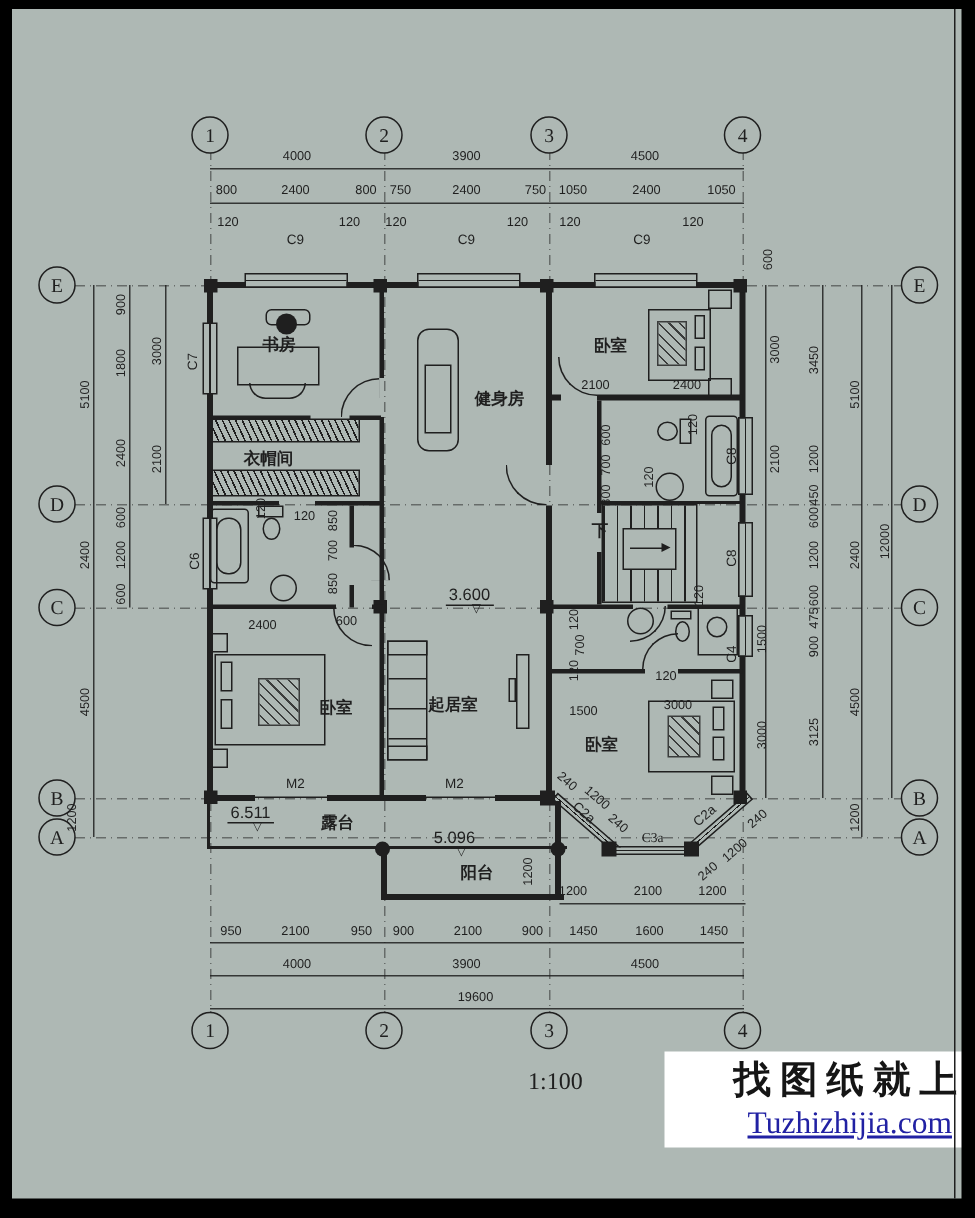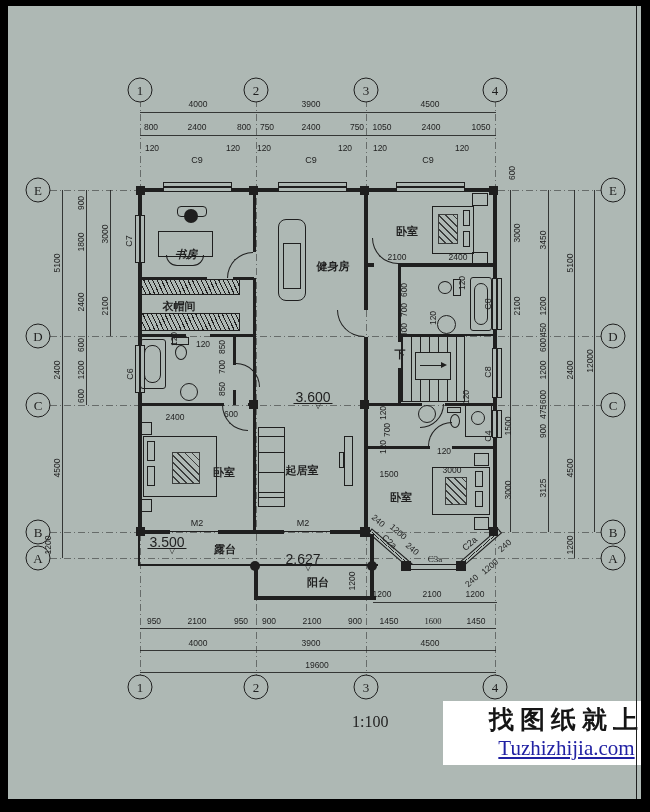--- a/index.html
+++ b/index.html
@@ -28,21 +28,21 @@
        background:repeating-linear-gradient(to right,var(--ln) 0 1px,transparent 1px 9px);}
   .mask{position:absolute;background:var(--bg);border:1px solid var(--ln);box-sizing:border-box;}
   
   .axc{position:absolute;width:23px;height:23px;border:1px solid var(--ln);border-radius:50%;
        background:var(--bg);display:flex;align-items:center;justify-content:center;
        font:13px "Liberation Serif","DejaVu Serif",serif;}
   .dim{position:absolute;font-size:8.5px;line-height:9px;white-space:nowrap;}
   .tag{position:absolute;font-size:9px;line-height:9px;white-space:nowrap;}
   .room{position:absolute;font-size:11px;line-height:12px;white-space:nowrap;font-weight:bold;
        font-family:"Liberation Serif","DejaVu Serif",serif;}
-  .level{position:absolute;font-size:14px;line-height:10px;white-space:nowrap;border-bottom:1px solid var(--ln);padding:0 2px 1px 2px;}
+  .level{position:absolute;font-size:11px;line-height:10px;white-space:nowrap;border-bottom:1px solid var(--ln);padding:0 2px 1px 2px;}
   .level::after{content:"▽";position:absolute;left:55%;top:9px;font-size:8px;}
   .tri{position:absolute;width:0;height:0;}
   #title-text{position:absolute;left:244px;top:703px;font:bold 21px "Liberation Serif","DejaVu Serif",serif;
        letter-spacing:3px;border-bottom:2px solid var(--ln);padding-bottom:3px;box-shadow:0 3px 0 -1px var(--ln);}
   #title-scale{position:absolute;left:352px;top:713px;font:16px "Liberation Serif","DejaVu Serif",serif;}
   #watermark{position:absolute;left:443px;top:701px;width:197px;height:64px;background:var(--wmbg,#fff);
        text-align:center;padding-left:25px;}
   #wm-cn{display:block;margin-top:2px;font:bold 25px "Liberation Serif","DejaVu Serif",serif;
        color:var(--wmcn,#151515);letter-spacing:6px;}
   #wm-url{display:block;font:21px "Liberation Serif","DejaVu Serif",serif;color:var(--wmurl,#2121a3);text-decoration:underline;}
@@ -233,35 +233,35 @@
       <span class="axc" style="left: 38px; top: 558px; transform: translate(-50%, -50%);">A</span>
     </div>
   <div>
       <span class="axc" style="left: 613px; top: 190px; transform: translate(-50%, -50%);">E</span>
       <span class="axc" style="left: 613px; top: 336px; transform: translate(-50%, -50%);">D</span>
       <span class="axc" style="left: 613px; top: 405px; transform: translate(-50%, -50%);">C</span>
       <span class="axc" style="left: 613px; top: 532px; transform: translate(-50%, -50%);">B</span>
       <span class="axc" style="left: 613px; top: 558px; transform: translate(-50%, -50%);">A</span>
     </div>
   <div>
-      <span class="room" style="left: 186px; top: 254px; transform: translate(-50%, -50%); font-style: italic;">书房</span>
+      <span class="room" style="left: 186px; top: 230px; transform: translate(-50%, -50%);">书房</span>
       <span class="room" style="left: 333px; top: 266px; transform: translate(-50%, -50%);">健身房</span>
       <span class="room" style="left: 407px; top: 231px; transform: translate(-50%, -50%);">卧室</span>
       <span class="room" style="left: 179px; top: 306px; transform: translate(-50%, -50%);">衣帽间</span>
       <span class="room" style="left: 224px; top: 472px; transform: translate(-50%, -50%);">卧室</span>
       <span class="room" style="left: 302px; top: 470px; transform: translate(-50%, -50%);">起居室</span>
       <span class="room" style="left: 401px; top: 497px; transform: translate(-50%, -50%);">卧室</span>
       <span class="room" style="left: 225px; top: 549px; transform: translate(-50%, -50%);">露台</span>
       <span class="room" style="left: 318px; top: 582px; transform: translate(-50%, -50%);">阳台</span>
       <span class="room" style="left: 400px; top: 354px; transform: translate(-50%, -50%);">下</span>
     </div>
   <div>
       <span class="level" style="left: 313px; top: 398px; transform: translate(-50%, -50%);">3.600</span>
-      <span class="level" style="left: 167px; top: 543px; transform: translate(-50%, -50%);">3.500</span>
-      <span class="level" style="left: 303px; top: 560px; transform: translate(-50%, -50%);">2.627</span>
+      <span class="level" style="left: 167px; top: 543px; transform: translate(-50%, -50%);">6.511</span>
+      <span class="level" style="left: 303px; top: 560px; transform: translate(-50%, -50%);">5.096</span>
     </div>
   <div>
       <span class="tag" style="left: 197px; top: 160px; transform: translate(-50%, -50%);">C9</span>
       <span class="tag" style="left: 311px; top: 160px; transform: translate(-50%, -50%);">C9</span>
       <span class="tag" style="left: 428px; top: 160px; transform: translate(-50%, -50%);">C9</span>
       <span class="tag" style="left: 129px; top: 241px; transform: translate(-50%, -50%) rotate(-90deg);">C7</span>
       <span class="tag" style="left: 130px; top: 374px; transform: translate(-50%, -50%) rotate(-90deg);">C6</span>
       <span class="tag" style="left: 488px; top: 304px; transform: translate(-50%, -50%) rotate(-90deg);">C8</span>
       <span class="tag" style="left: 488px; top: 372px; transform: translate(-50%, -50%) rotate(-90deg);">C8</span>
       <span class="tag" style="left: 488px; top: 436px; transform: translate(-50%, -50%) rotate(-90deg);">C4</span>
@@ -294,21 +294,21 @@
       <span class="dim" style="left: 382px; top: 594px; transform: translate(-50%, -50%);">1200</span>
       <span class="dim" style="left: 432px; top: 594px; transform: translate(-50%, -50%);">2100</span>
       <span class="dim" style="left: 475px; top: 594px; transform: translate(-50%, -50%);">1200</span>
       <span class="dim" style="left: 154px; top: 621px; transform: translate(-50%, -50%);">950</span>
       <span class="dim" style="left: 197px; top: 621px; transform: translate(-50%, -50%);">2100</span>
       <span class="dim" style="left: 241px; top: 621px; transform: translate(-50%, -50%);">950</span>
       <span class="dim" style="left: 269px; top: 621px; transform: translate(-50%, -50%);">900</span>
       <span class="dim" style="left: 312px; top: 621px; transform: translate(-50%, -50%);">2100</span>
       <span class="dim" style="left: 355px; top: 621px; transform: translate(-50%, -50%);">900</span>
       <span class="dim" style="left: 389px; top: 621px; transform: translate(-50%, -50%);">1450</span>
-      <span class="dim" style="left: 433px; top: 621px; transform: translate(-50%, -50%); font-family: Liberation Serif, serif;">1600</span>
+      <span class="dim" style="left: 433px; top: 621px; transform: translate(-50%, -50%);">1600</span>
       <span class="dim" style="left: 476px; top: 621px; transform: translate(-50%, -50%);">1450</span>
       <span class="dim" style="left: 198px; top: 643px; transform: translate(-50%, -50%);">4000</span>
       <span class="dim" style="left: 311px; top: 643px; transform: translate(-50%, -50%);">3900</span>
       <span class="dim" style="left: 430px; top: 643px; transform: translate(-50%, -50%);">4500</span>
       <span class="dim" style="left: 317px; top: 665px; transform: translate(-50%, -50%);">19600</span>
       <span class="dim" style="left: 57px; top: 263px; transform: translate(-50%, -50%) rotate(-90deg);">5100</span>
       <span class="dim" style="left: 57px; top: 370px; transform: translate(-50%, -50%) rotate(-90deg);">2400</span>
       <span class="dim" style="left: 57px; top: 468px; transform: translate(-50%, -50%) rotate(-90deg);">4500</span>
       <span class="dim" style="left: 48px; top: 545px; transform: translate(-50%, -50%) rotate(-90deg);">1200</span>
       <span class="dim" style="left: 81px; top: 203px; transform: translate(-50%, -50%) rotate(-90deg);">900</span>

